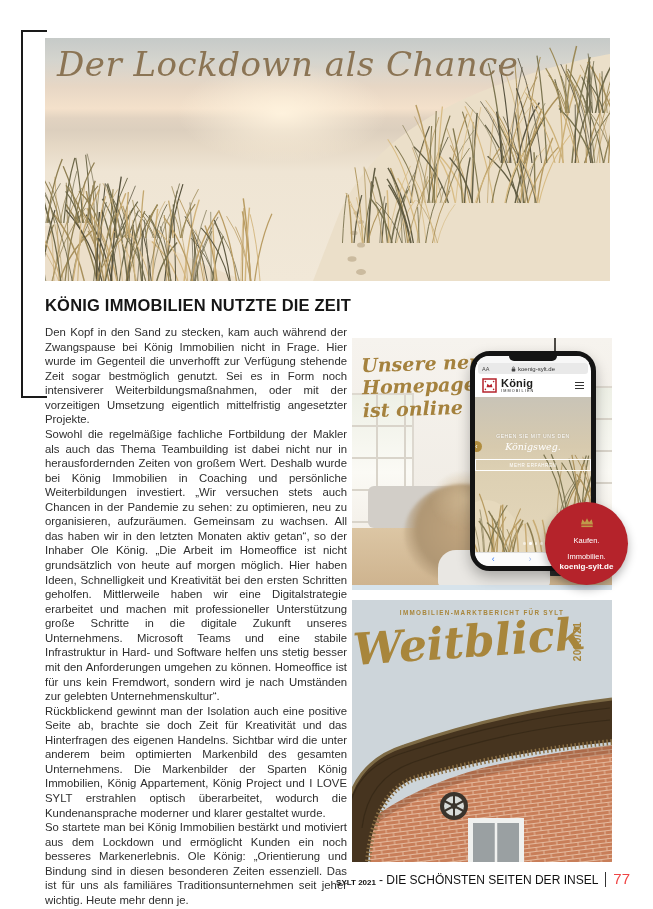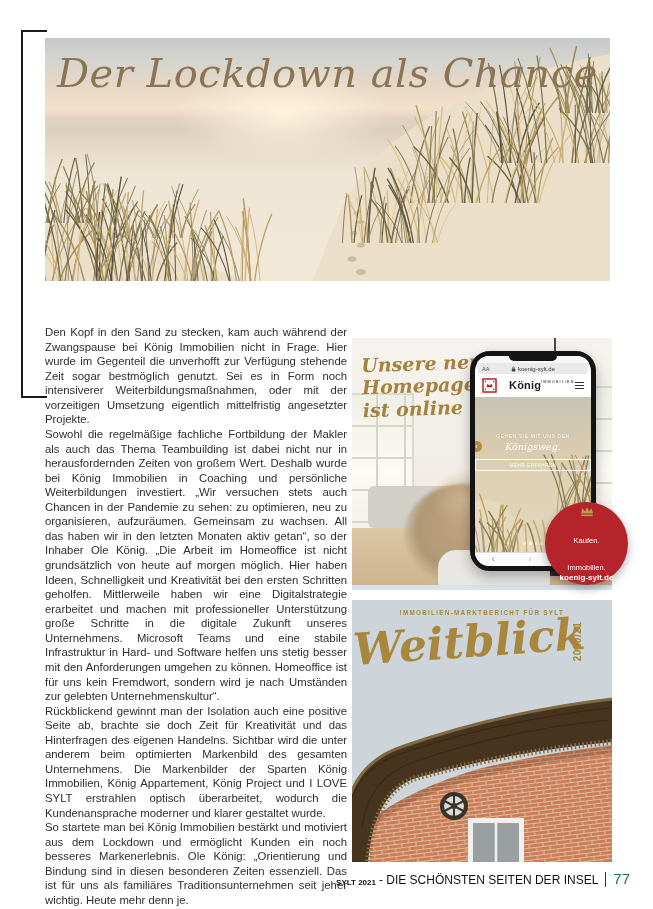--- a/index.html
+++ b/index.html
@@ -12,22 +12,22 @@
   .bracket-h.top{top:30px;}
   .bracket-h.bot{top:396px;}
 
   
   .hero{position:absolute;left:45px;top:38px;width:565px;height:243px;overflow:hidden;
     background:
       radial-gradient(ellipse 150px 70px at 42% 31%, rgba(255,243,222,.95), rgba(255,243,222,0) 70%),
       linear-gradient(180deg,#c6cac8 0%,#d4d4ce 9%,#e7d7c5 20%,#f4e1cb 29%,#e2d3c1 33%,
                       #dccfbe 38%,#e6d9c6 45%,#efe5d4 55%,#f1e8d8 100%);}
   .hero-svg{position:absolute;inset:0;width:100%;height:100%;}
-  .hero-title{position:absolute;left:12px;top:12px;font-family:"DejaVu Serif",serif;
-    font-style:italic;font-size:40px;color:#8b7454;letter-spacing:.5px;}
+  .hero-title{position:absolute;left:12px;top:6px;font-family:"DejaVu Serif",serif;
+    font-style:italic;font-size:34px;color:#8b7454;letter-spacing:.5px;}
 
   
   .headline{position:absolute;left:45px;top:296px;font-size:16.5px;font-weight:bold;
     letter-spacing:.2px;color:#161616;}
   .bodycol{position:absolute;left:45px;top:325px;width:302px;font-size:11.35px;
     line-height:1.285;text-align:justify;color:#2e2e2e;hyphens:auto;}
   .bodycol p{margin:0;}
 
   
   .ad1{position:absolute;left:352px;top:338px;width:260px;height:252px;}
@@ -62,21 +62,21 @@
     border:5px solid #141414;border-radius:20px;box-shadow:0 6px 14px rgba(0,0,0,.28);}
   .notch{position:absolute;left:50%;top:-1px;transform:translateX(-50%);width:48px;height:6px;
     background:#141414;border-radius:0 0 5px 5px;z-index:3;}
   .screen{position:absolute;inset:0;border-radius:14px;overflow:hidden;display:flex;flex-direction:column;}
   .statusbar{height:7px;background:#f7f7f7;}
   .urlbar{height:11px;margin:0 3px;background:#e9e9e9;border-radius:3px;display:flex;
     align-items:center;justify-content:center;font-size:6px;color:#333;position:relative;}
   .urlbar .aa{position:absolute;left:4px;font-size:5.5px;color:#444;}
   .logo-row{height:23px;background:#fff;display:flex;align-items:center;position:relative;}
   .crest{margin-left:7px;}
-  .brand-stack{margin-left:12px;display:flex;flex-direction:row;line-height:1;}
+  .brand-stack{margin-left:4px;display:flex;flex-direction:column;line-height:1;}
   .brand{font-size:11px;font-weight:bold;color:#1c1c1a;letter-spacing:.2px;}
   .brand-sub{font-size:3.8px;letter-spacing:1.1px;color:#1c1c1a;margin-top:1px;}
   .burger{position:absolute;right:7px;top:8px;width:9px;}
   .burger span{display:block;height:1.3px;background:#333;margin-bottom:1.7px;}
   .phone-hero{flex:1;position:relative;overflow:hidden;
     background:linear-gradient(180deg,#c9c4b7 0%,#d7caae 32%,#ddd0b3 48%,#e4d7bb 100%);}
   .ph-svg{position:absolute;inset:0;width:100%;height:100%;}
   .ph-center{position:absolute;left:0;right:0;top:36px;display:flex;flex-direction:column;
     color:#fff;text-align:center;}
   .ph-kicker{font-size:5px;letter-spacing:.6px;text-shadow:0 0 2px rgba(0,0,0,.2);}
@@ -88,40 +88,40 @@
   .ph-dots i{width:2.6px;height:2.6px;border-radius:50%;background:rgba(255,255,255,.55);}
   .ph-dots i.on{background:#fff;}
   .toolbar{height:13px;background:#fbfbfb;border-top:.8px solid #ddd;display:flex;
     align-items:center;justify-content:space-around;color:#3478f6;font-size:9px;line-height:1;}
   .toolbar .dim{color:#9ab4e8;}
 
   
   .badge{position:absolute;left:193px;top:164px;width:83px;height:83px;border-radius:50%;
     background:#b5232b;display:flex;flex-direction:column;align-items:center;justify-content:center;
     color:#fff;text-align:center;box-shadow:0 4px 10px rgba(0,0,0,.3);z-index:5;}
-  .badge .t1{font-size:7.5px;margin-top:18px;}
+  .badge .t1{font-size:7.5px;margin-top:7px;}
   .badge .t3{font-size:8px;font-weight:bold;margin-top:1px;}
 
   
   .ad2{position:absolute;left:352px;top:600px;width:260px;height:262px;overflow:hidden;background:#cdd5da;}
   .cover-kicker{position:absolute;left:0;right:0;top:9px;text-align:center;font-size:6.3px;
     letter-spacing:1.3px;color:#a8863c;font-weight:bold;}
   .cover-title{position:absolute;left:0;right:26px;top:16px;text-align:center;
     font-family:"DejaVu Serif",serif;font-style:italic;font-weight:bold;font-size:44px;
     color:#a8863c;transform:rotate(-4deg);}
   .cover-year{position:absolute;right:14px;top:36px;font-size:10px;color:#a8863c;font-weight:bold;
     transform:rotate(-90deg);transform-origin:center;letter-spacing:.5px;}
   .house-svg{position:absolute;left:0;bottom:0;width:260px;height:194px;}
 
   
   .footer{position:absolute;right:23px;top:870px;display:flex;align-items:flex-end;gap:7px;}
   .f-issue{font-size:8px;font-weight:bold;color:#111;}
   .f-tag{font-size:12px;color:#111;margin-left:-4px;}
   .f-div{width:1px;height:15px;background:#333;}
-  .f-num{font-size:15px;color:#15803d;}
+  .f-num{font-size:15px;color:#ef4444;}
 </style>
 </head>
 <body>
 
 <div id="page">
 
   <div class="bracket-v"></div>
   <div class="bracket-h top"></div>
   <div class="bracket-h bot"></div>
 
@@ -467,20 +467,21 @@
         <path d="M572.6697530864197 75 Q 578.1201208847737 38.03262731481482 590.8376457475995 13.387712191358027" stroke="#9c8a58" stroke-width="0.85" fill="none"></path>
         <path d="M543.9768518518518 75 Q 545.4363914609054 43.85238554526749 548.8419838820301 23.087309242112475" stroke="#6d684a" stroke-width="0.77" fill="none"></path>
         <path d="M559.358024691358 75 Q 561.484760802469 54.04498328189301 566.4471450617283 40.07497213648834" stroke="#9c8a58" stroke-width="0.91" fill="none"></path>
         <path d="M524.3688271604939 75 Q 521.8393029835391 52.64005015432099 515.9370799039781 37.73341692386831" stroke="#6d684a" stroke-width="0.81" fill="none"></path>
         <path d="M521.2314814814815 75 Q 524.3296476337449 34.789438014403295 531.5587019890261 7.982396690672161" stroke="#9c8a58" stroke-width="1.49" fill="none"></path>
         <path d="M558.8348765432099 75 Q 553.7076466049383 55.533887602880654 541.7441100823046 42.55647933813443" stroke="#6d684a" stroke-width="1.14" fill="none"></path>
       </svg>
     <div class="hero-title">Der Lockdown als Chance</div>
   </div>
 
+  <div class="headline">KÖNIG IMMOBILIEN NUTZTE DIE ZEIT</div>
   <div class="bodycol">
     <p>Den Kopf in den Sand zu stecken, kam auch während der Zwangspause bei König Immobilien nicht in Frage. Hier wurde im Gegenteil die unverhofft zur Verfügung stehende Zeit sogar bestmöglich genutzt. Sei es in Form noch intensiverer Weiterbildungsmaßnahmen, oder mit der vorzeitigen Umsetzung eigentlich mittelfristig angesetzter Projekte.</p>
     <p>Sowohl die regelmäßige fachliche Fortbildung der Makler als auch das Thema Teambuilding ist dabei nicht nur in herausfordernden Zeiten von großem Wert. Deshalb wurde bei König Immobilien in Coaching und persönliche Weiterbildungen investiert. „Wir versuchen stets auch Chancen in der Pandemie zu sehen: zu optimieren, neu zu organisieren, aufzuräumen. Gemeinsam zu wachsen. All das haben wir in den letzten Monaten aktiv getan“, so der Inhaber Ole König. „Die Arbeit im Homeoffice ist nicht grundsätzlich von heute auf morgen möglich. Hier haben Ideen, Schnelligkeit und Kreativität bei den ersten Schritten geholfen. Mittlerweile haben wir eine Digitalstrategie erarbeitet und machen mit professioneller Unterstützung große Schritte in die digitale Zukunft unseres Unternehmens. Microsoft Teams und eine stabile Infrastruktur in Hard- und Software helfen uns stetig besser mit den Anforderungen umgehen zu können. Homeoffice ist für uns kein Fremdwort, sondern wird je nach Umständen zur gelebten Unternehmenskultur“.</p>
     <p>Rückblickend gewinnt man der Isolation auch eine positive Seite ab, brachte sie doch Zeit für Kreativität und das Hinterfragen des eigenen Handelns. Sichtbar wird die unter anderem beim optimierten Markenbild des gesamten Unternehmens. Die Markenbilder der Sparten König Immobilien, König Appartement, König Project und I LOVE SYLT erstrahlen optisch überarbeitet, wodurch die Kundenansprache moderner und klarer gestaltet wurde.</p>
     <p>So startete man bei König Immobilien bestärkt und motiviert aus dem Lockdown und ermöglicht Kunden ein noch besseres Markenerlebnis. Ole König: „Orientierung und Bindung sind in diesen besonderen Zeiten essenziell. Das ist für uns als familiäres Traditionsunternehmen seit jeher wichtig. Heute mehr denn je.</p>
   </div>
 
   <div class="ad1">
     <div class="ad1-bg">
       <div class="win l">

